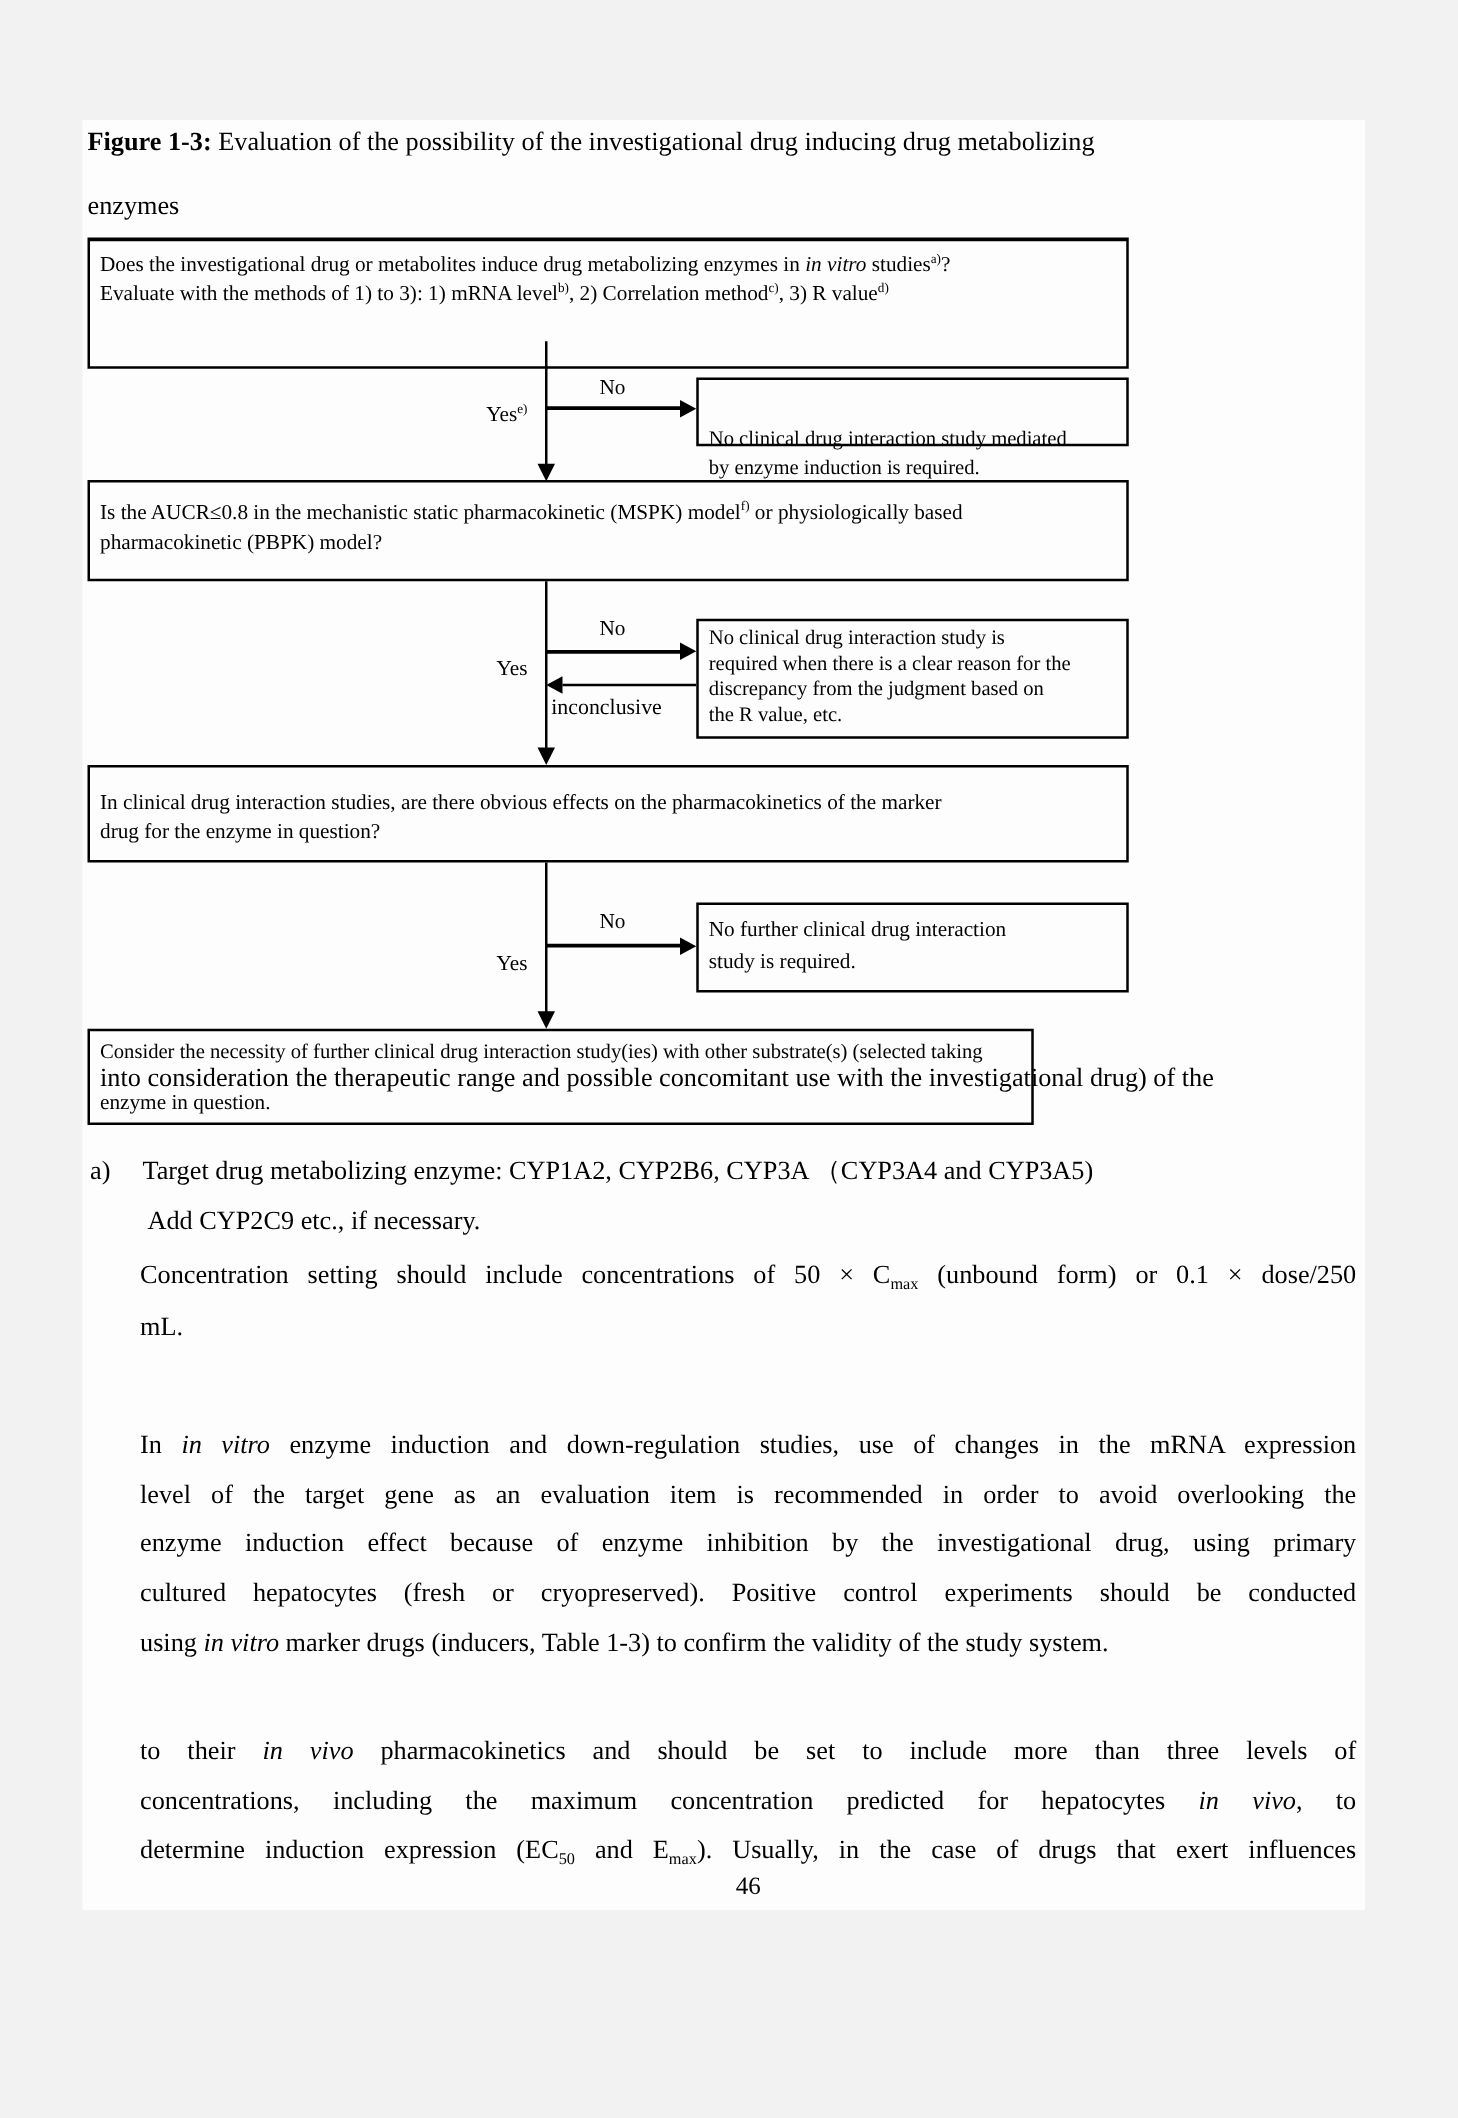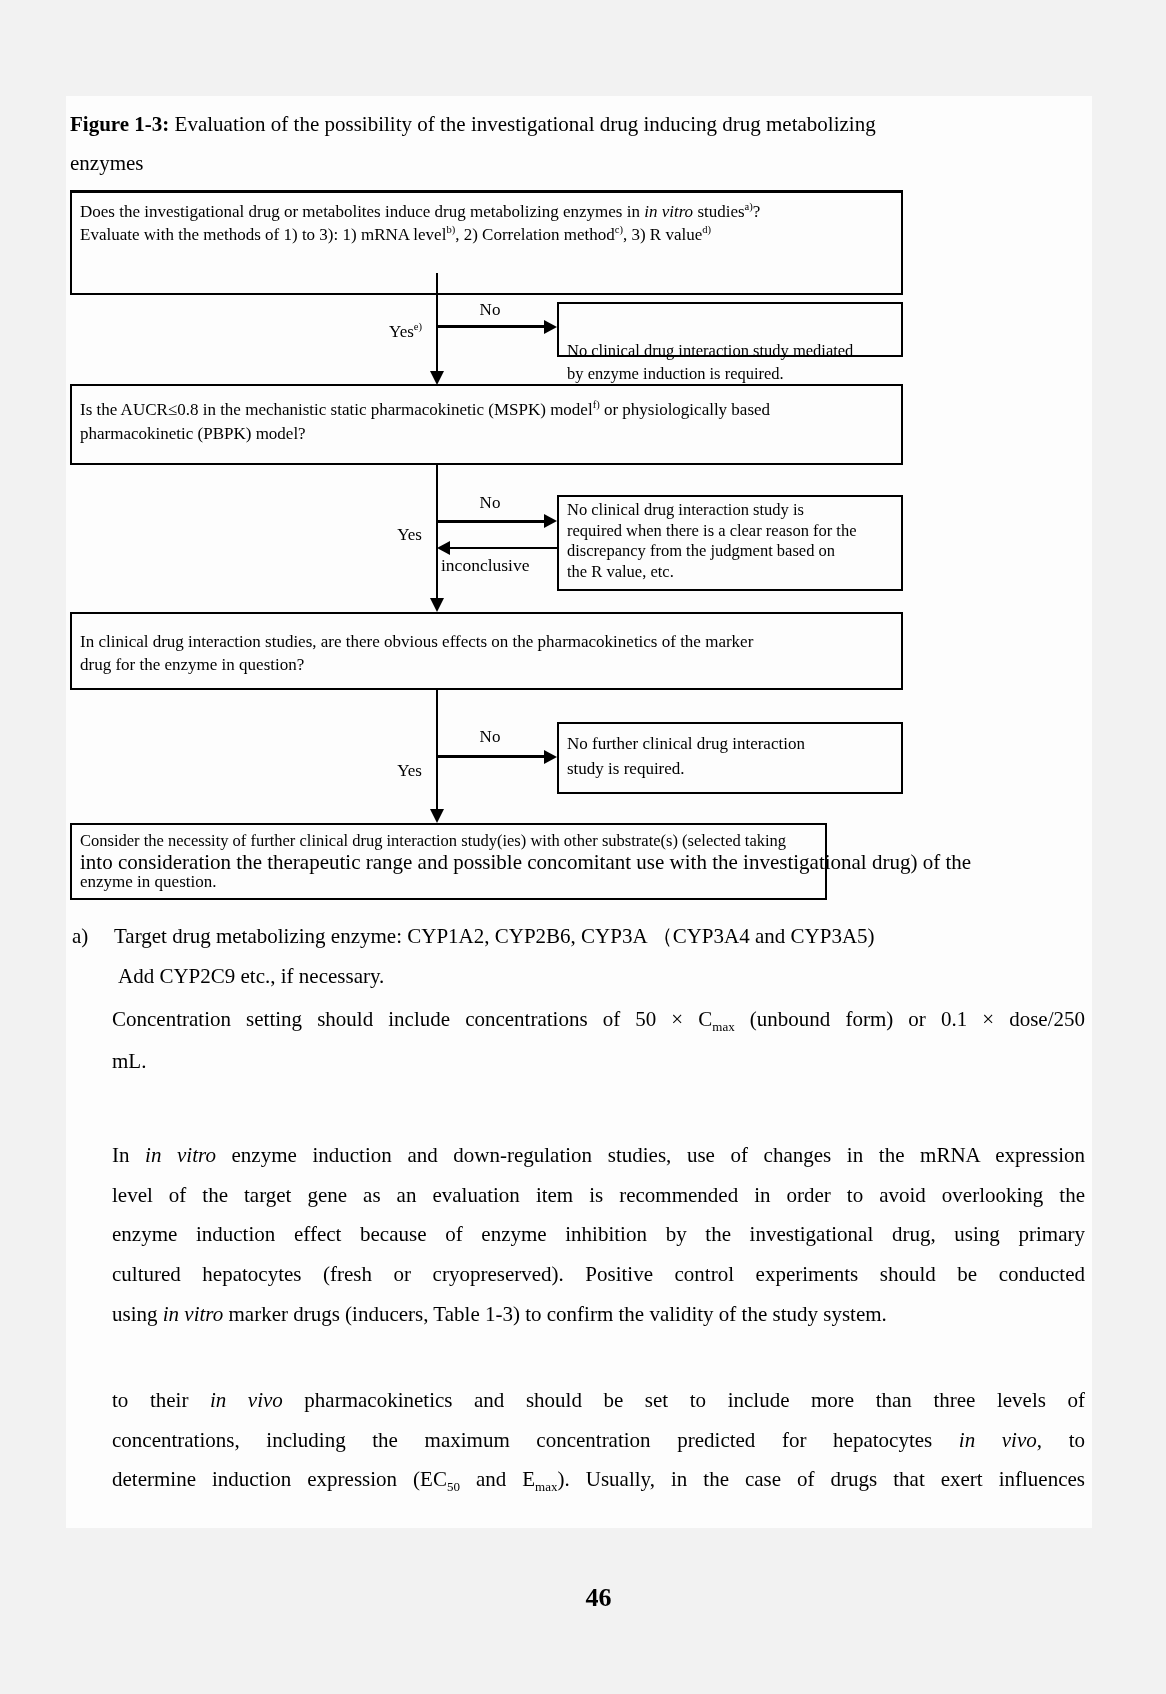--- a/index.html
+++ b/index.html
@@ -13,21 +13,21 @@
     overflow:hidden;
   }
   .paper{
     position:absolute;left:66px;top:96px;width:1026px;height:1432px;
     background:#fdfdfd;
   }
   .abs{position:absolute;}
   .line{position:absolute;white-space:nowrap;}
   .body-line{font-size:21px;line-height:27px;width:973px;left:112px;}
   .jline{text-align:justify;text-align-last:justify;text-justify:inter-word;white-space:normal;}
-  .title-line{font-size:21px;line-height:27px;left:70px;margin-top:11px;}
+  .title-line{font-size:21px;line-height:27px;left:70px;}
   .fc-box{
     position:absolute;box-sizing:border-box;
     border:2px solid #000;background:#fdfdfd;
   }
   .fc-text{font-size:17px;line-height:23px;white-space:nowrap;}
   .fc-label{position:absolute;font-size:17px;line-height:22px;white-space:nowrap;}
   .vline{position:absolute;width:2px;background:#000;}
   .hshaft{position:absolute;height:3px;background:#000;}
   .hshaft2{position:absolute;height:2px;background:#000;}
   .tri-down{position:absolute;width:0;height:0;border-left:7px solid transparent;border-right:7px solid transparent;border-top:14px solid #000;}
@@ -41,21 +41,21 @@
   .center{text-align:center;}
 </style>
 </head>
 <body>
 
 <div class="screen">
 
   <div class="paper"></div>
 
   <div class="line title-line" style="top:100px;"><span class="bd">Figure 1-3:</span><span> Evaluation of the possibility of the investigational drug inducing drug metabolizing</span></div>
-  <div class="line title-line" style="top:139px;"><span>enzymes</span></div>
+  <div class="line title-line" style="top:151px;"><span>enzymes</span></div>
 
   <div class="fc-box" style="left:70px;top:190px;width:833px;height:105px;border-top-width:3px;padding:7px 8px;">
     <div class="fc-text"><span>Does the investigational drug or metabolites induce drug metabolizing enzymes in </span><span class="it">in vitro</span><span> studies</span><span class="sup">a)</span><span>?</span></div>
     <div class="fc-text"><span>Evaluate with the methods of 1) to 3): 1) mRNA level</span><span class="sup">b)</span><span>, 2) Correlation method</span><span class="sup">c)</span><span>, 3) R value</span><span class="sup">d)</span></div>
   </div>
 
   <div class="vline" style="left:436px;top:273px;height:100px;"></div>
   <div class="tri-down" style="left:430px;top:371px;"></div>
   <div class="fc-label right-align" style="left:330px;top:321px;width:92px;"><span>Yes</span><span class="sup">e)</span></div>
   <div class="fc-label center" style="left:460px;top:299px;width:60px;">No</div>
@@ -121,15 +121,15 @@
   <div class="abs body-line jline" style="top:1142px;"><span>In </span><span class="it">in vitro</span><span> enzyme induction and down-regulation studies, use of changes in the mRNA expression</span></div>
   <div class="abs body-line jline" style="top:1182px;"><span>level of the target gene as an evaluation item is recommended in order to avoid overlooking the</span></div>
   <div class="abs body-line jline" style="top:1221px;"><span>enzyme induction effect because of enzyme inhibition by the investigational drug, using primary</span></div>
   <div class="abs body-line jline" style="top:1261px;"><span>cultured hepatocytes (fresh or cryopreserved). Positive control experiments should be conducted</span></div>
   <div class="abs body-line" style="top:1301px;"><span>using </span><span class="it">in vitro</span><span> marker drugs (inducers, Table 1-3) to confirm the validity of the study system.</span></div>
 
   <div class="abs body-line jline" style="top:1387px;"><span>to their </span><span class="it">in vivo</span><span> pharmacokinetics and should be set to include more than three levels of</span></div>
   <div class="abs body-line jline" style="top:1427px;"><span>concentrations, including the maximum concentration predicted for hepatocytes </span><span class="it">in vivo</span><span>, to</span></div>
   <div class="abs body-line jline" style="top:1466px;"><span>determine induction expression (EC</span><span class="sub">50</span><span> and E</span><span class="sub">max</span><span>). Usually, in the case of drugs that exert influences</span></div>
 
-  <div class="abs body-line center" style="top:1584px;font-size:26px;font-weight:bold;">46</div>
+  <div class="abs body-line center" style="top:1496px;font-size:20px;">46</div>
 
 </div>
 
 </body></html>

